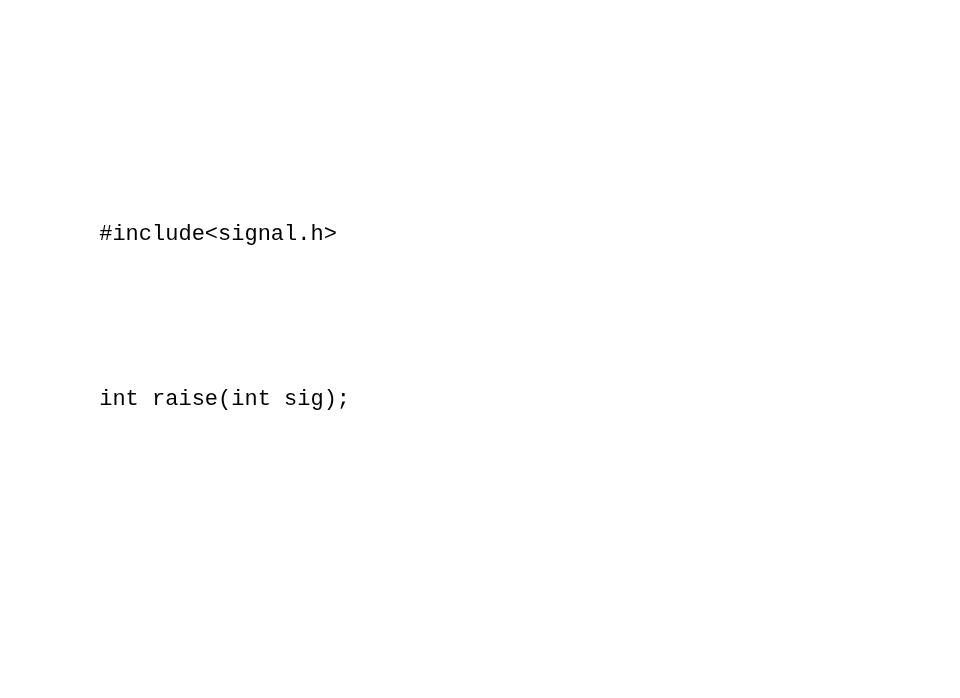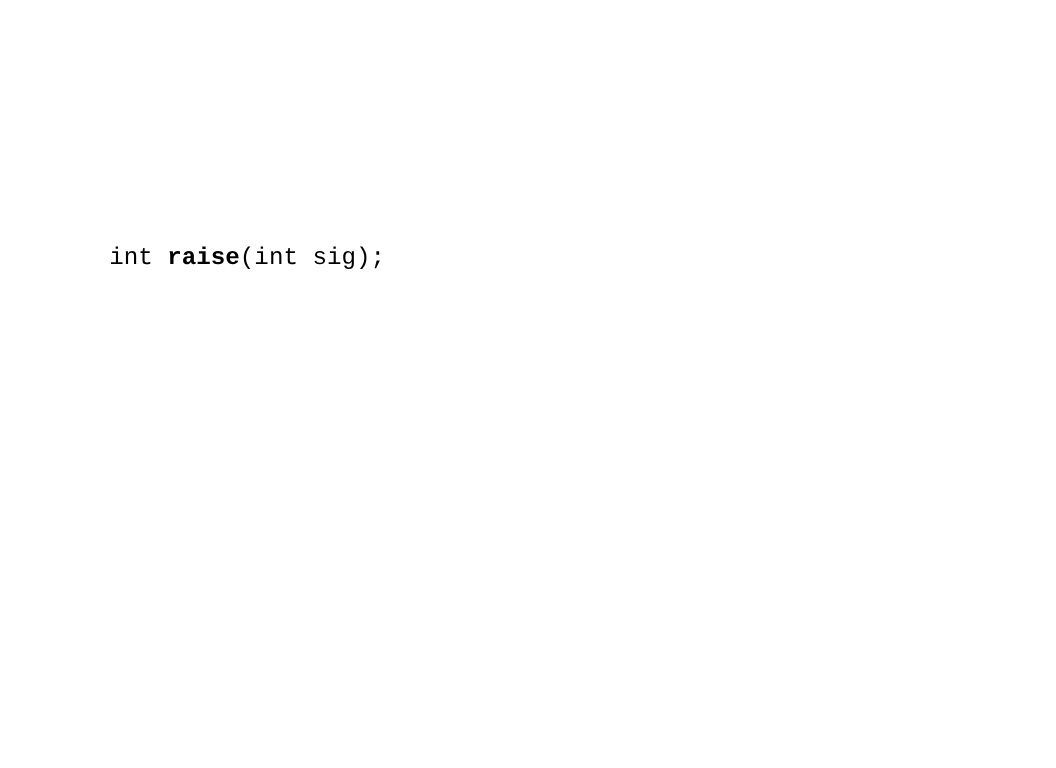--- a/index.html
+++ b/index.html
@@ -18,33 +18,36 @@
       min-height: 698px;
       padding: 20px 40px 20px 20px;
     }
 
     .code-block {
       white-space: pre-wrap;
       word-break: break-word;
     }
 
     .keyword {
-      font-weight: bold;
+      font-weight: normal;
     }
 
     .section {
       margin-bottom: 10px;
     }
   </style>
 </head>
 <body>
 
 <div class="code-block">
 
   <div class="section">
+    <div>
+      <span>#include&lt;signal.h&gt;</span>
+    </div>
     <div>
       <span>int </span><span class="keyword">raise</span><span>(int sig);</span>
     </div>
   </div>
 
   <br>
 
   
 
   <br>

